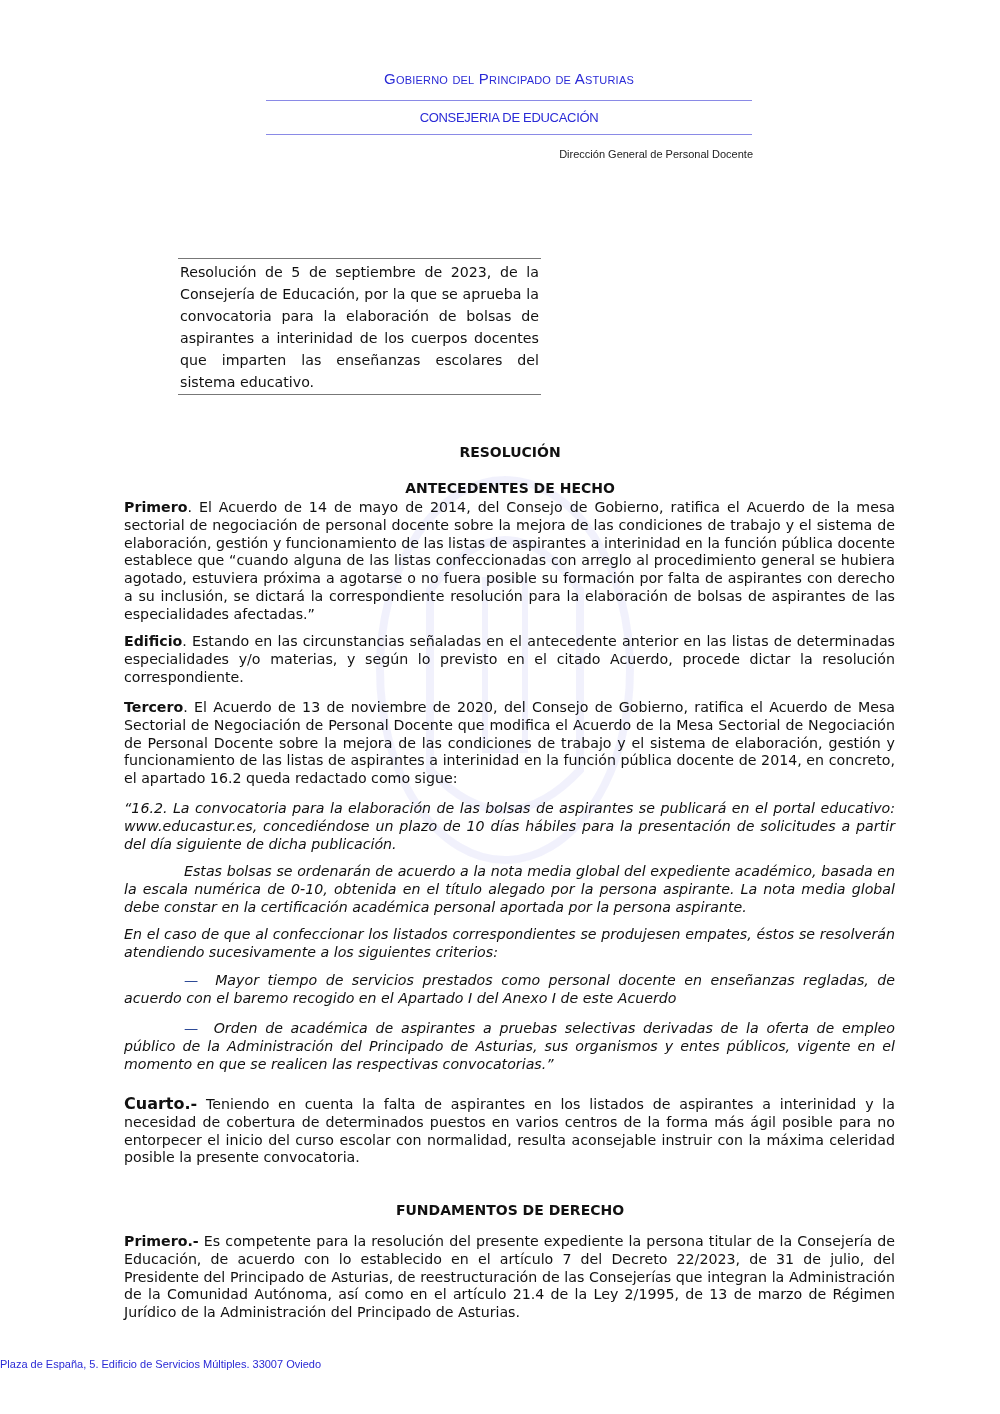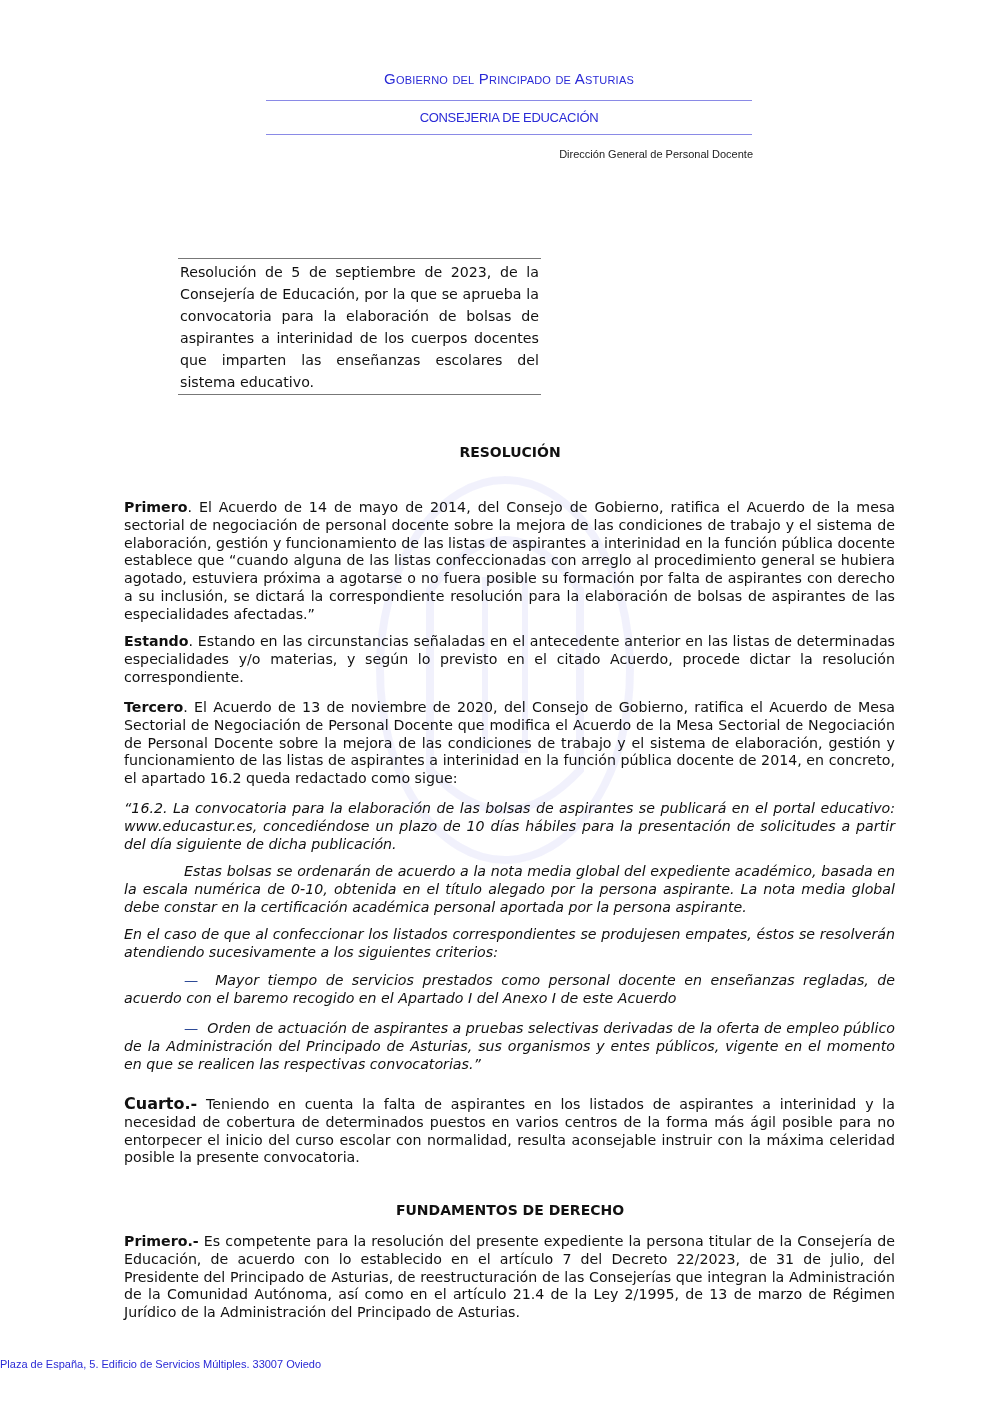--- a/index.html
+++ b/index.html
@@ -51,42 +51,43 @@
 
   <div class="hdr-title">Gobierno del Principado de Asturias</div>
   <div class="hdr-line" style="top:100px"></div>
   <div class="hdr-sub">CONSEJERIA DE EDUCACIÓN</div>
   <div class="hdr-line" style="top:134px"></div>
   <div class="hdr-dept">Dirección General de  Personal Docente</div>
 
   <div class="subject">Resolución de 5 de septiembre de 2023, de la Consejería de Educación, por la que se aprueba la convocatoria para la elaboración de bolsas de aspirantes a interinidad de los cuerpos docentes que imparten las enseñanzas escolares del sistema educativo.</div>
 
   <div class="h" style="top:428px">RESOLUCIÓN</div>
+  <div class="h" style="top:464px">ANTECEDENTES DE HECHO</div>
 
   <div class="para" style="top:499px">
     <b>Primero</b><span>. El Acuerdo de 14 de mayo de 2014, del Consejo de Gobierno, ratifica el Acuerdo de la mesa sectorial de negociación de personal docente sobre la mejora de las condiciones de trabajo y el sistema de elaboración, gestión y funcionamiento de las listas de aspirantes a interinidad en la función pública docente establece que “cuando alguna de las listas confeccionadas con arreglo al procedimiento general se hubiera agotado, estuviera próxima a agotarse o no fuera posible su formación por falta de aspirantes con derecho a su inclusión, se dictará la correspondiente resolución para la elaboración de bolsas de aspirantes de las especialidades afectadas.”</span>
   </div>
 
   <div class="para" style="top:633px">
-    <b>Estando</b><span>. Estando en las circunstancias señaladas en el antecedente anterior en las listas de determinadas especialidades y/o materias, y según lo previsto en el citado Acuerdo, procede dictar la resolución correspondiente.</span>
+    <b>Edificio</b><span>. Estando en las circunstancias señaladas en el antecedente anterior en las listas de determinadas especialidades y/o materias, y según lo previsto en el citado Acuerdo, procede dictar la resolución correspondiente.</span>
   </div>
 
   <div class="para" style="top:699px">
     <b>Tercero</b><span>. El Acuerdo de 13 de noviembre de 2020, del Consejo de Gobierno, ratifica el Acuerdo de Mesa Sectorial de Negociación de Personal Docente que modifica el Acuerdo de la Mesa Sectorial de Negociación de Personal Docente sobre la mejora de las condiciones de trabajo y el sistema de elaboración, gestión y funcionamiento de las listas de aspirantes a interinidad en la función pública docente de 2014, en concreto, el apartado 16.2 queda redactado como sigue:</span>
   </div>
 
   <div class="para it" style="top:800px">“16.2. La convocatoria para la elaboración de las bolsas de aspirantes se publicará en el portal educativo: www.educastur.es, concediéndose un plazo de 10 días hábiles para la presentación de solicitudes a partir del día siguiente de dicha publicación.</div>
   <div class="para it indent" style="top:863px">Estas bolsas se ordenarán de acuerdo a la nota media global del expediente académico, basada en la escala numérica de 0-10, obtenida en el título alegado por la persona aspirante. La nota media global debe constar en la certificación académica personal aportada por la persona aspirante.</div>
   <div class="para it" style="top:926px">En el caso de que al confeccionar los listados correspondientes se produjesen empates, éstos se resolverán atendiendo sucesivamente a los siguientes criterios:</div>
 
   <div class="para it indent" style="top:972px">
     <span class="dash">—</span>&nbsp;&nbsp;<span>Mayor tiempo de servicios prestados como personal docente en enseñanzas regladas, de acuerdo con el baremo recogido en el Apartado I del Anexo I de este Acuerdo</span>
   </div>
   <div class="para it indent" style="top:1020px">
-    <span class="dash">—</span>&nbsp;&nbsp;<span>Orden de actuación de aspirantes a pruebas selectivas derivadas de la oferta de empleo público de la Administración del Principado de Asturias, sus organismos y entes públicos, vigente en el momento en que se realicen las respectivas convocatorias.”</span>
+    <span class="dash">—</span>&nbsp;&nbsp;<span>Orden de académica de aspirantes a pruebas selectivas derivadas de la oferta de empleo público de la Administración del Principado de Asturias, sus organismos y entes públicos, vigente en el momento en que se realicen las respectivas convocatorias.”</span>
   </div>
 
   <div class="para" style="top:1095px">
     <b class="big-b">Cuarto.-</b><span> Teniendo en cuenta la falta de aspirantes en los listados de aspirantes a interinidad y la necesidad de cobertura de determinados puestos en varios centros de la forma más ágil posible para no entorpecer el inicio del curso escolar con normalidad, resulta aconsejable instruir con la máxima celeridad posible la presente convocatoria.</span>
   </div>
 
   <div class="h" style="top:1186px">FUNDAMENTOS DE DERECHO</div>
 
   <div class="para" style="top:1233px">
     <b>Primero.-</b><span> Es competente para la resolución del presente expediente la persona titular de la Consejería de Educación, de acuerdo con lo establecido en el artículo 7 del Decreto 22/2023, de 31 de julio, del Presidente del Principado de Asturias, de reestructuración de las Consejerías que integran la Administración de la Comunidad Autónoma, así como en el artículo 21.4 de la Ley 2/1995, de 13 de marzo de Régimen Jurídico de la Administración del Principado de Asturias.</span>

